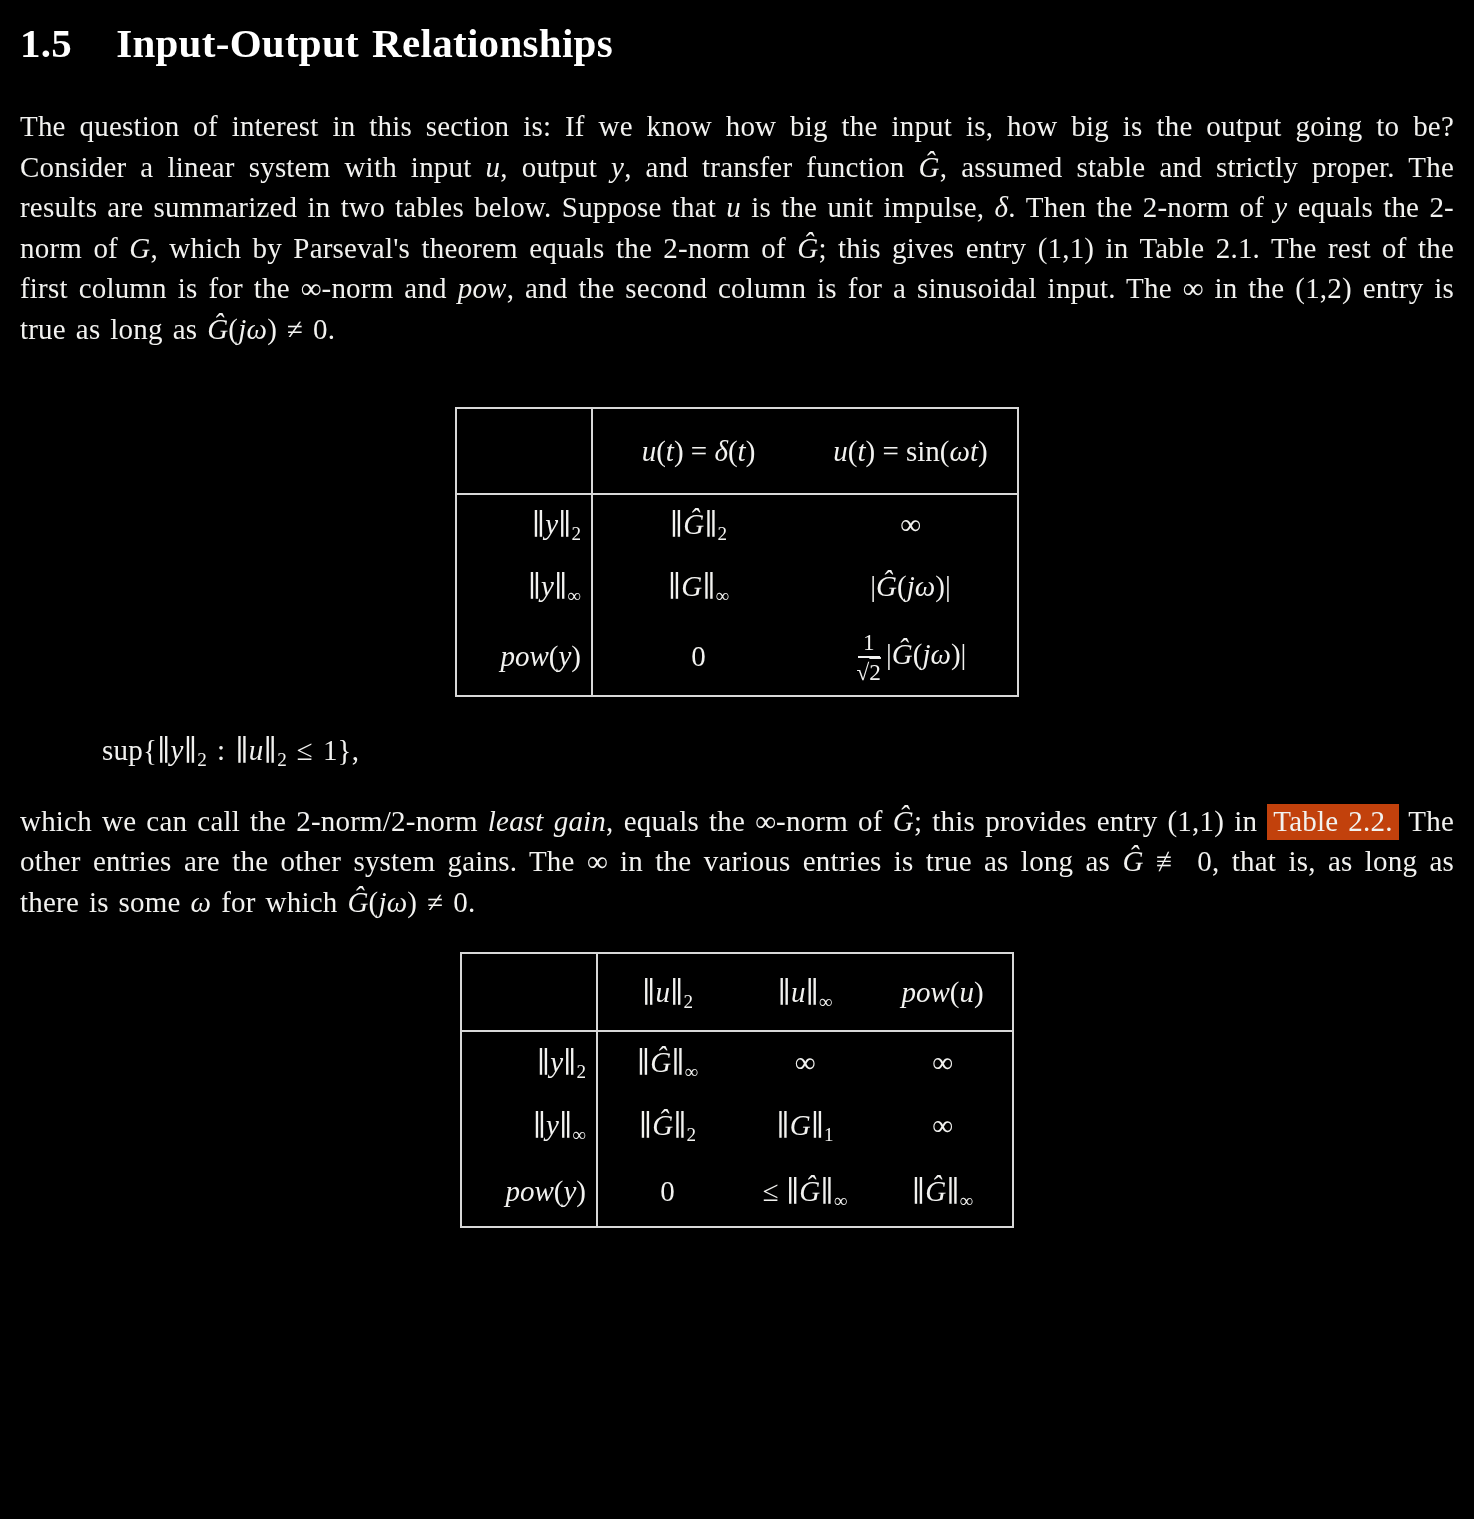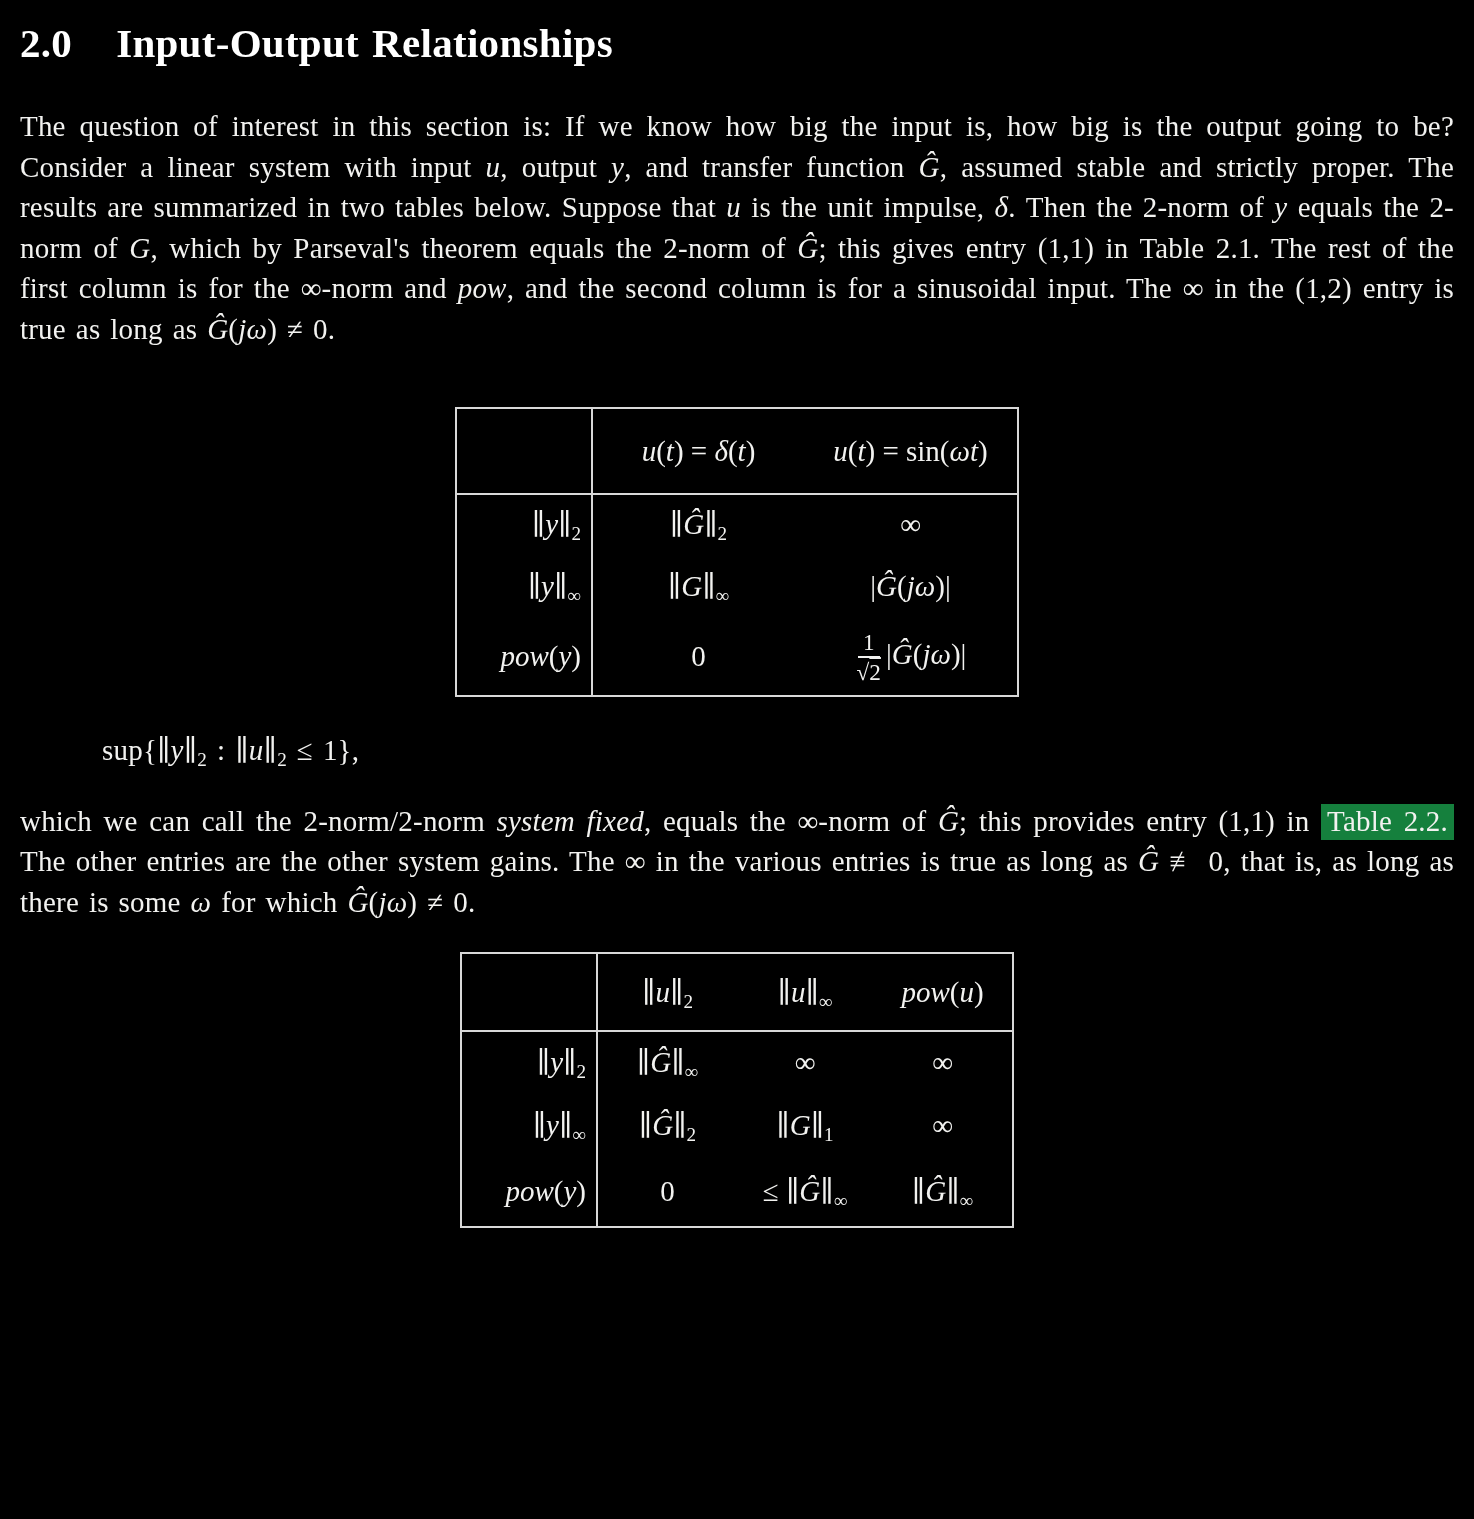--- a/index.html
+++ b/index.html
@@ -55,38 +55,38 @@
   .t2 .d2 { width: 136px; }
   .t2 .d3 { width: 140px; }
   .t2 tr.head { height: 78px; }
   .t2 tr.r0 { height: 62px; }
   .t2 tr.r1 { height: 64px; }
   .t2 tr.r2 { height: 70px; }
 
   .caption { text-align: center; margin-top: 32px; }
   .cap2 { margin-top: 34px; }
 
-  .hl { background: #15803d; padding: 1px 6px 3px 6px; }
+  .hl { background: #c2410c; padding: 1px 6px 3px 6px; }
 
   .frac {
     display: inline-flex; flex-direction: column; align-items: center;
     vertical-align: middle; line-height: 1.12; font-size: 0.8em;
     margin-right: 3px;
   }
   .fnum { border-bottom: 2px solid #f2f2f0; padding: 0 5px 1px 5px; }
   .fden { padding: 1px 2px 0 2px; }
   .ovl { text-decoration: overline; }
 </style>
 </head>
 <body>
 
 <main>
 
   <h1 class="heading">
-    <span>2.0</span>
+    <span>1.5</span>
     <span>Input-Output Relationships</span>
   </h1>
 
   <p class="p1">The question of interest in this section is: If we know how big the input is, how big is the output going to be? Consider a linear system with input <i>u</i>, output <i>y</i>, and transfer function <i>Ĝ</i>, assumed stable and strictly proper. The results are summarized in two tables below. Suppose that <i>u</i> is the unit impulse, <i>δ</i>. Then the 2-norm of <i>y</i> equals the 2-norm of <i>G</i>, which by Parseval's theorem equals the 2-norm of <i>Ĝ</i>; this gives entry (1,1) in Table 2.1. The rest of the first column is for the ∞-norm and <i>pow</i>, and the second column is for a sinusoidal input. The ∞ in the (1,2) entry is true as long as <i>Ĝ</i>(<i>jω</i>) ≠ 0.</p>
 
   <div class="tablewrap1">
     <table class="t t1">
       <tbody>
           <tr class="head">
         <td class="stub"></td>
@@ -112,21 +112,21 @@
               </span>|<i>Ĝ</i>(<i>jω</i>)|</td>
       </tr>
     </tbody>
       </table>
   </div>
 
 
 
   <p class="eq">sup{∥<i>y</i>∥<sub>2</sub> : ∥<i>u</i>∥<sub>2</sub> ≤ 1},</p>
 
-  <p class="p3">which we can call the 2-norm/2-norm <i>system fixed</i>, equals the ∞-norm of <i>Ĝ</i>; this provides entry (1,1) in <span class="hl">Table 2.2.</span> The other entries are the other system gains. The ∞ in the various entries is true as long as <i>Ĝ</i> ≢ 0, that is, as long as there is some <i>ω</i> for which <i>Ĝ</i>(<i>jω</i>) ≠ 0.</p>
+  <p class="p3">which we can call the 2-norm/2-norm <i>least gain</i>, equals the ∞-norm of <i>Ĝ</i>; this provides entry (1,1) in <span class="hl">Table 2.2.</span> The other entries are the other system gains. The ∞ in the various entries is true as long as <i>Ĝ</i> ≢ 0, that is, as long as there is some <i>ω</i> for which <i>Ĝ</i>(<i>jω</i>) ≠ 0.</p>
 
   <div class="tablewrap2">
     <table class="t t2">
       <tbody>
           <tr class="head">
         <td class="stub"></td>
         <td class="d1">∥<i>u</i>∥<sub>2</sub></td>
         <td class="d2">∥<i>u</i>∥<sub>∞</sub></td>
         <td class="d3"><i>pow</i>(<i>u</i>)</td>
       </tr>

